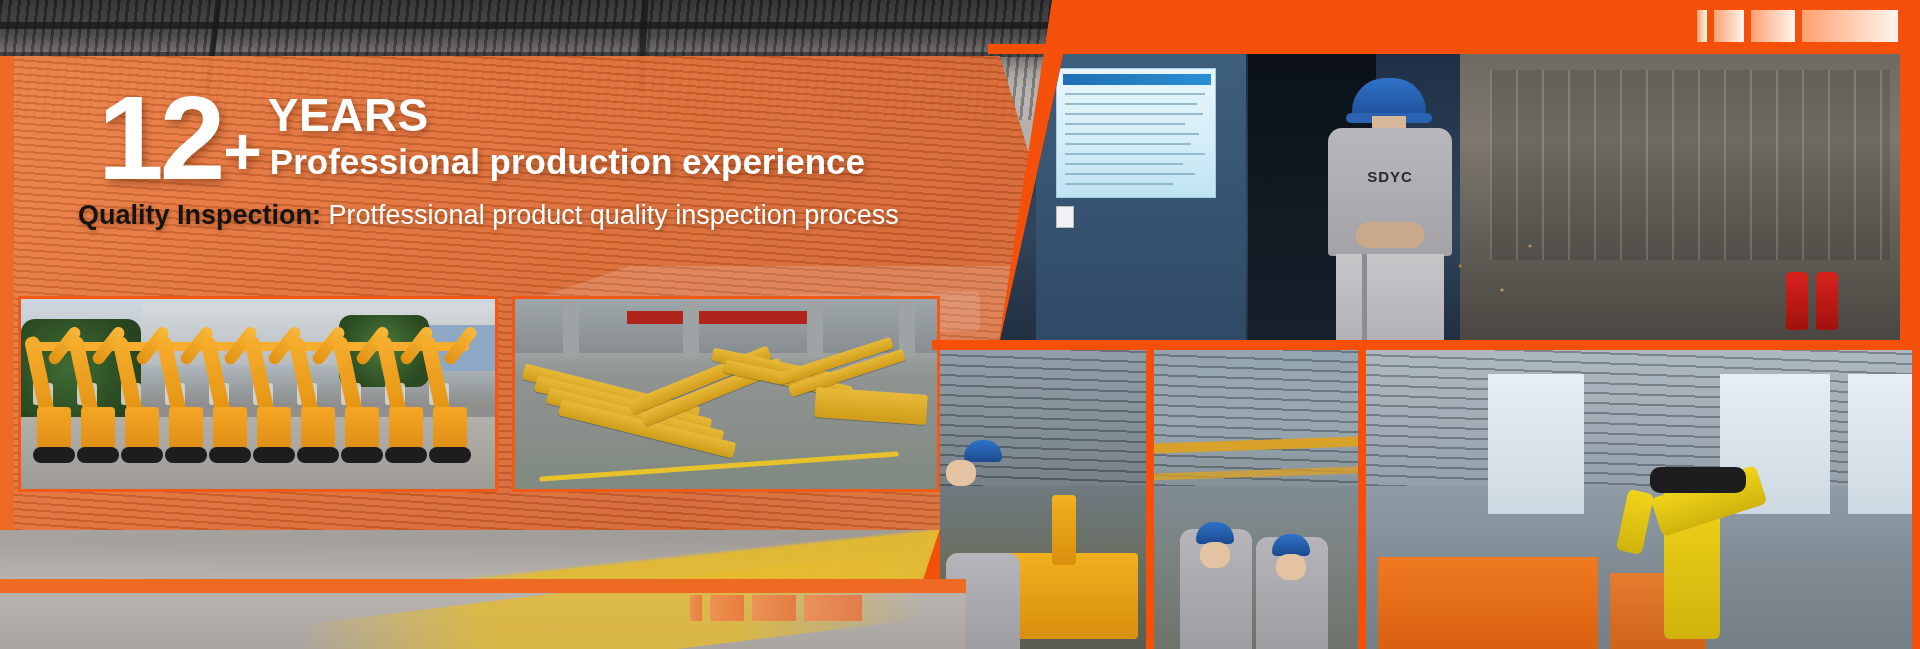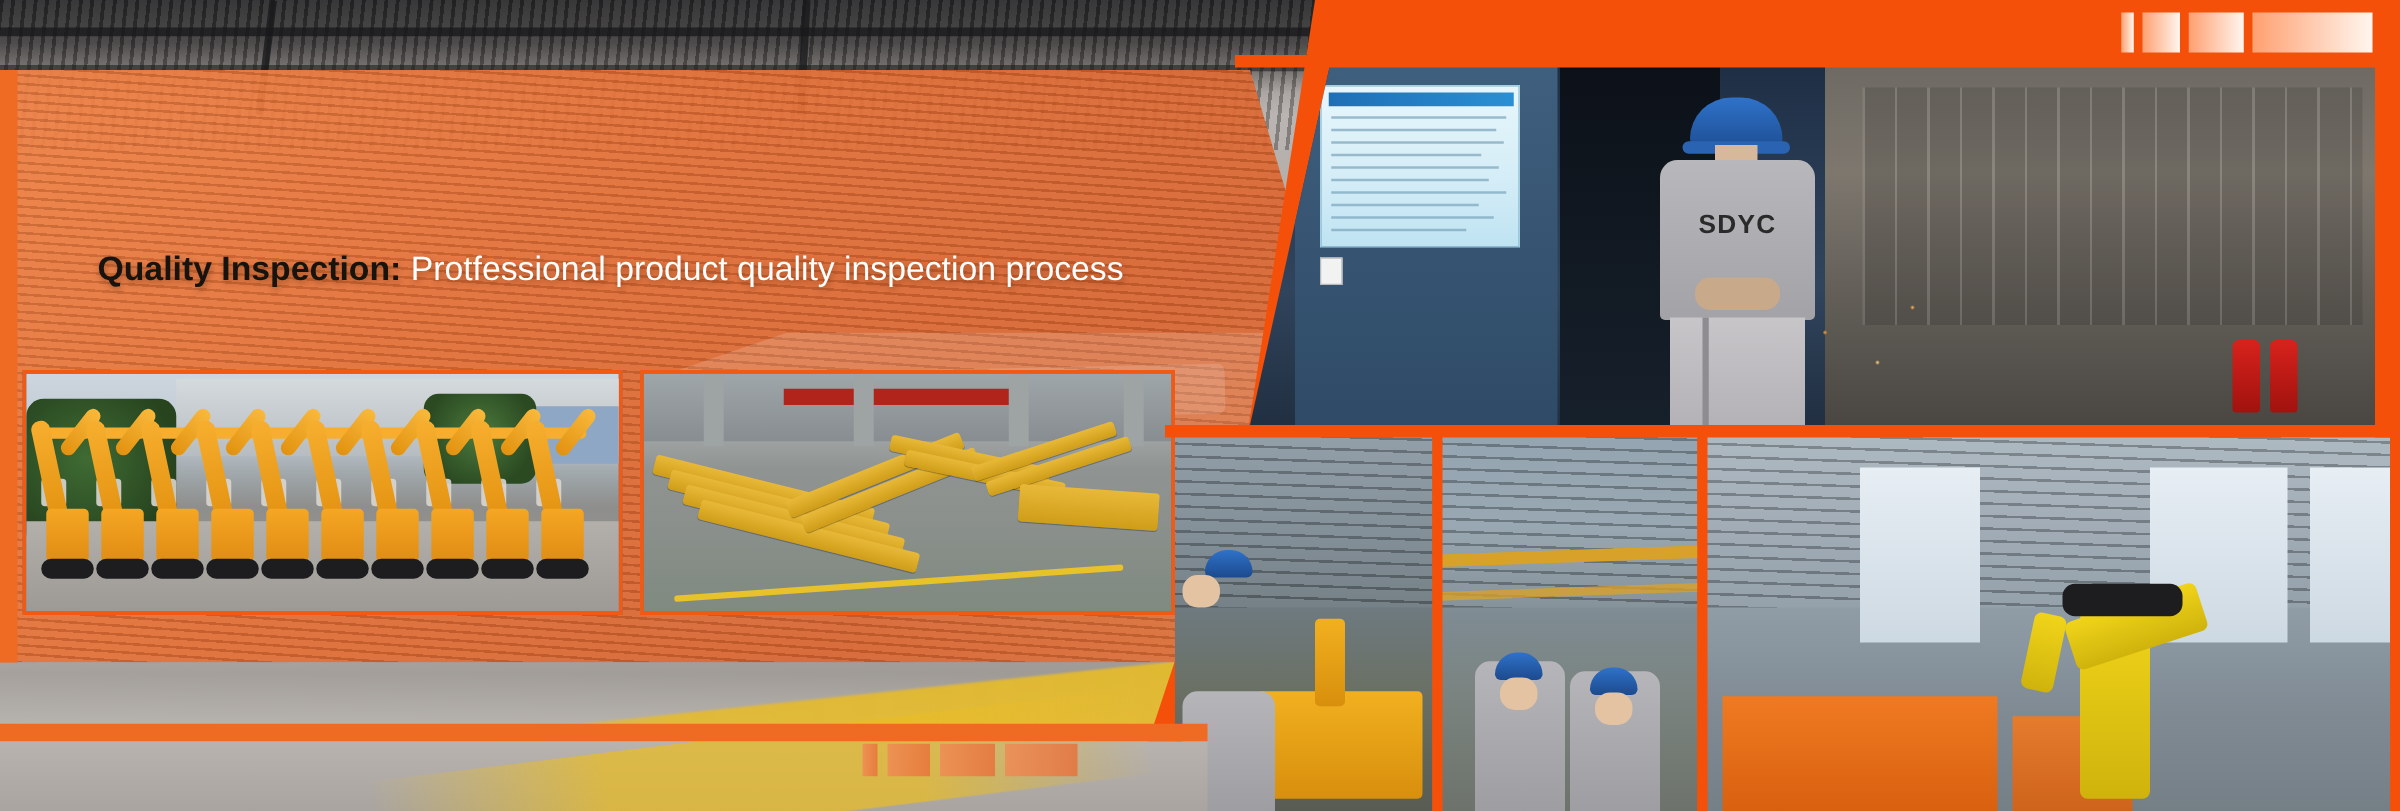--- a/index.html
+++ b/index.html
@@ -146,21 +146,21 @@
       radial-gradient(2px 2px at 210px 22px, #ffb347, transparent);}
   .worker { position:absolute; left:310px; bottom:0; width:160px; height:268px; }
   .w-helmet{position:absolute; left:42px; top:6px; width:74px; height:40px;
     background:linear-gradient(180deg,#2f72c9,#1e4f96); border-radius:38px 38px 8px 8px;}
   .w-helmet:after{content:""; position:absolute; left:-6px; bottom:-5px; width:86px; height:10px;
     background:#2a63b2; border-radius:5px;}
   .w-neck  {position:absolute; left:62px; top:44px; width:34px; height:16px; background:#d8b89a;}
   .w-body  {position:absolute; left:18px; top:56px; width:124px; height:128px;
     background:linear-gradient(180deg,#b8b7bb,#a3a2a7); border-radius:14px 14px 4px 4px;}
   .w-logo  {position:absolute; left:48px; top:96px; width:64px; height:18px;
-    color:#2a2a2a; font-size:21px; font-weight:700; letter-spacing:1px; text-align:center;}
+    color:#2a2a2a; font-size:15px; font-weight:700; letter-spacing:1px; text-align:center;}
   .w-legs  {position:absolute; left:26px; top:182px; width:108px; height:86px;
     background:linear-gradient(180deg,#c7c5c8,#b4b2b6);}
   .w-legsplit{position:absolute; left:52px; top:182px; width:5px; height:86px; background:#8e8c90;}
   .w-arms  {position:absolute; left:46px; top:150px; width:68px; height:26px;
     background:#c8aa8b; border-radius:12px;}
 
   
   .rp-thumb { position:absolute; overflow:hidden; }
   .t1 { left:940px; top:348px; width:206px; height:301px; }
   .t2 { left:1152px; top:348px; width:206px; height:301px; }
@@ -226,20 +226,30 @@
     <div class="ceiling-beam" style="left:640px;top:0;width:6px;height:92px;transform:rotate(3deg);"></div>
     <div class="yellow-floor-stripe"></div>
   </div>
 
   <div class="orange-slab">
     <div class="slab-shade-a"></div>
     <div class="slab-shade-b"></div>
   </div>
   <div class="left-edge"></div>
 
+  <div class="headline">
+    <div class="big-row">
+      <span class="big-num">12</span>
+      <span class="plus">+</span>
+      <span class="years-wrap">
+        <div class="years">YEARS</div>
+        <div class="subhead">Professional production experience</div>
+      </span>
+    </div>
+  </div>
 
   <div class="bullets">
     <div class="bline">
       <span class="blabel">Quality Inspection:</span>
       <span class="btext">Protfessional product quality inspection process</span>
     </div>
   </div>
 
   <div class="photo p-exc">
     <div class="exc-sky"></div>

